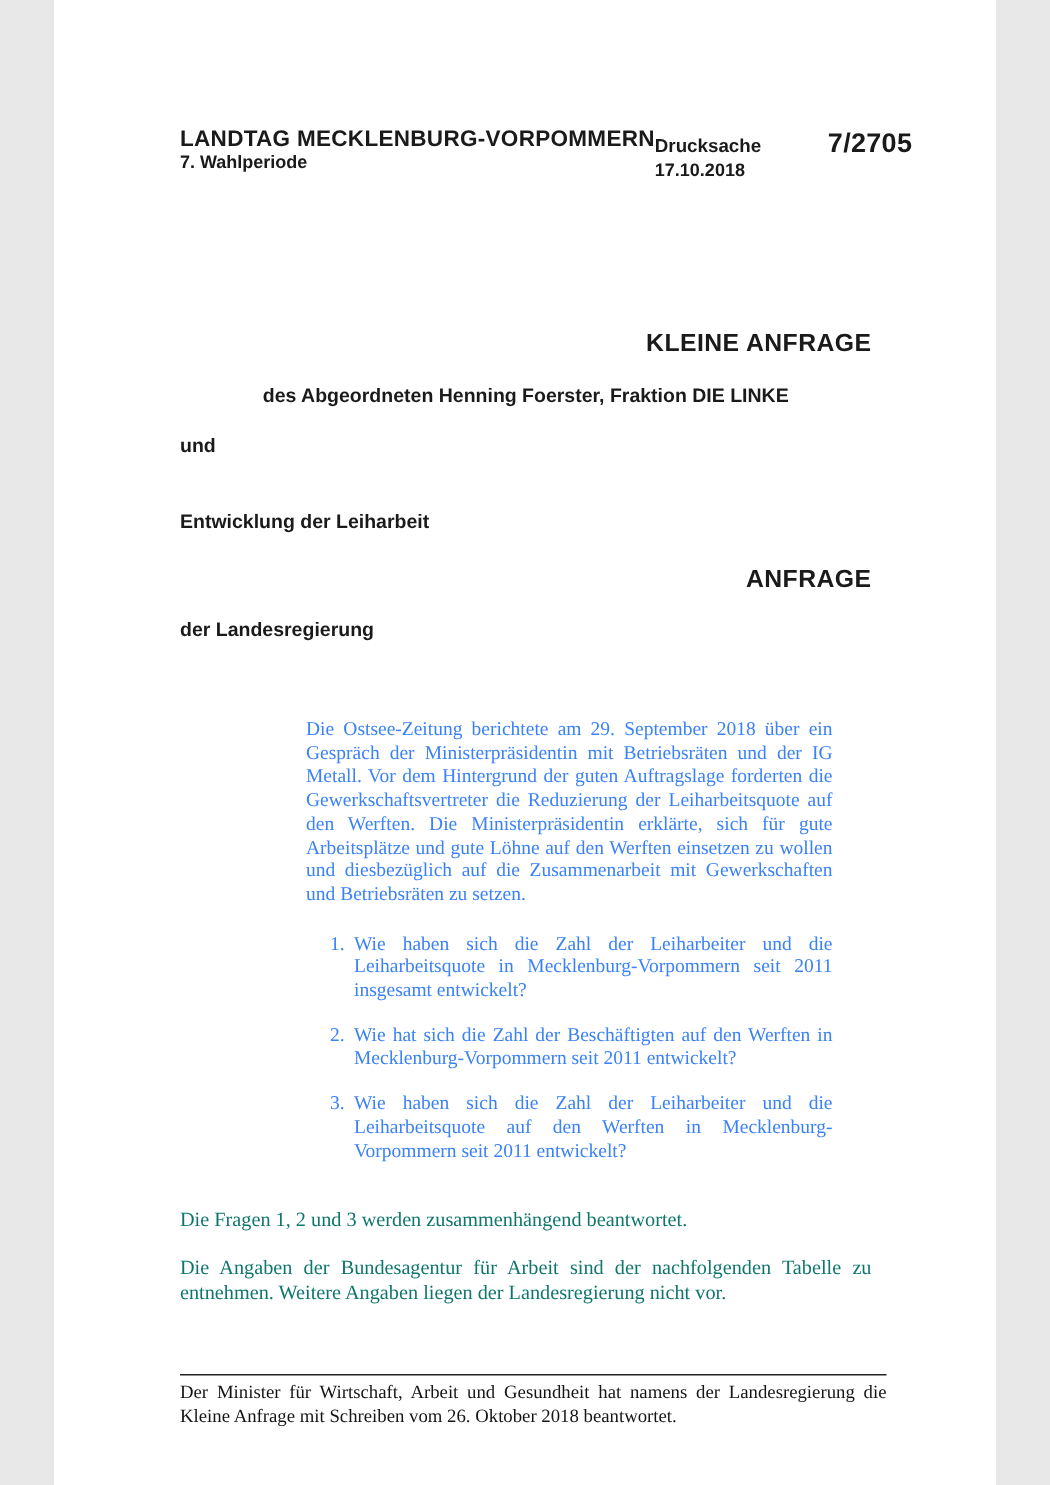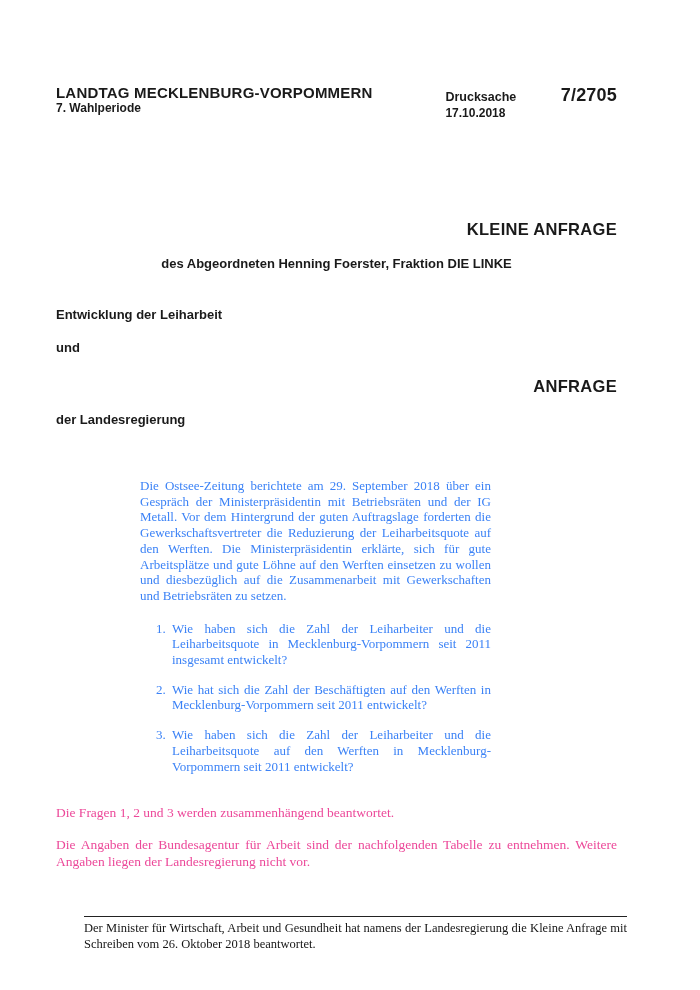--- a/index.html
+++ b/index.html
@@ -1,25 +1,25 @@
 <!DOCTYPE html>
 <html><head>
 <meta charset="utf-8">
 <style>
   * { margin: 0; padding: 0; box-sizing: border-box; }
   html, body { background: #e8e8e8; }
   .page {
     position: relative;
-    width: 700px;
+    width: 628px;
     height: 990px;
     background: #ffffff;
     color: #1a1a1a;
     margin: 0 auto;
     overflow: hidden;
-    padding: 85px 83px 0 56px;
+    padding: 85px 83px 0 84px;
   }
   
   .header {
     display: flex;
     justify-content: space-between;
     align-items: flex-start;
     font-family: "Liberation Sans", sans-serif;
     font-weight: bold;
   }
   .parliament-title {
@@ -79,21 +79,21 @@
   }
   .q-text {
     flex: 1;
     text-align: justify;
   }
   
   .answer-section {
     font-family: "Liberation Serif", serif;
     font-size: 13.5px;
     line-height: 16.2px;
-    color: #ec4899;
+    color: #0f766e;
   }
   .answer-note { margin-top: 31px; }
   .answer-paragraph {
     margin-top: 16px;
     text-align: justify;
   }
   
   .footer {
     position: absolute;
     left: 84px;
@@ -123,22 +123,22 @@
         <span class="doc-label">Drucksache</span>
         <span class="doc-number">7/2705</span>
       </div>
       <div class="doc-date">17.10.2018</div>
     </div>
   </div>
 
   <div class="title-block">
     <div class="heading-large t-kleine">KLEINE ANFRAGE</div>
     <div class="heading-sub t-author">des Abgeordneten Henning Foerster, Fraktion DIE LINKE</div>
+    <div class="heading-sub t-und">und</div>
     <div class="heading-sub t-subject">Entwicklung der Leiharbeit</div>
-    <div class="heading-sub t-und">und</div>
     <div class="heading-large t-antwort">ANFRAGE</div>
     <div class="heading-sub t-landesreg">der Landesregierung</div>
   </div>
 
   <div class="indent-block">
     <p class="intro-paragraph">Die Ostsee-Zeitung berichtete am 29. September 2018 über ein Gespräch der Ministerpräsidentin mit Betriebsräten und der IG Metall. Vor dem Hintergrund der guten Auftragslage forderten die Gewerkschaftsvertreter die Reduzierung der Leiharbeitsquote auf den Werften. Die Ministerpräsidentin erklärte, sich für gute Arbeitsplätze und gute Löhne auf den Werften einsetzen zu wollen und diesbezüglich auf die Zusammenarbeit mit Gewerkschaften und Betriebsräten zu setzen.</p>
 
     <div class="questions">
       <div class="question">
         <span class="q-num">1.</span>

